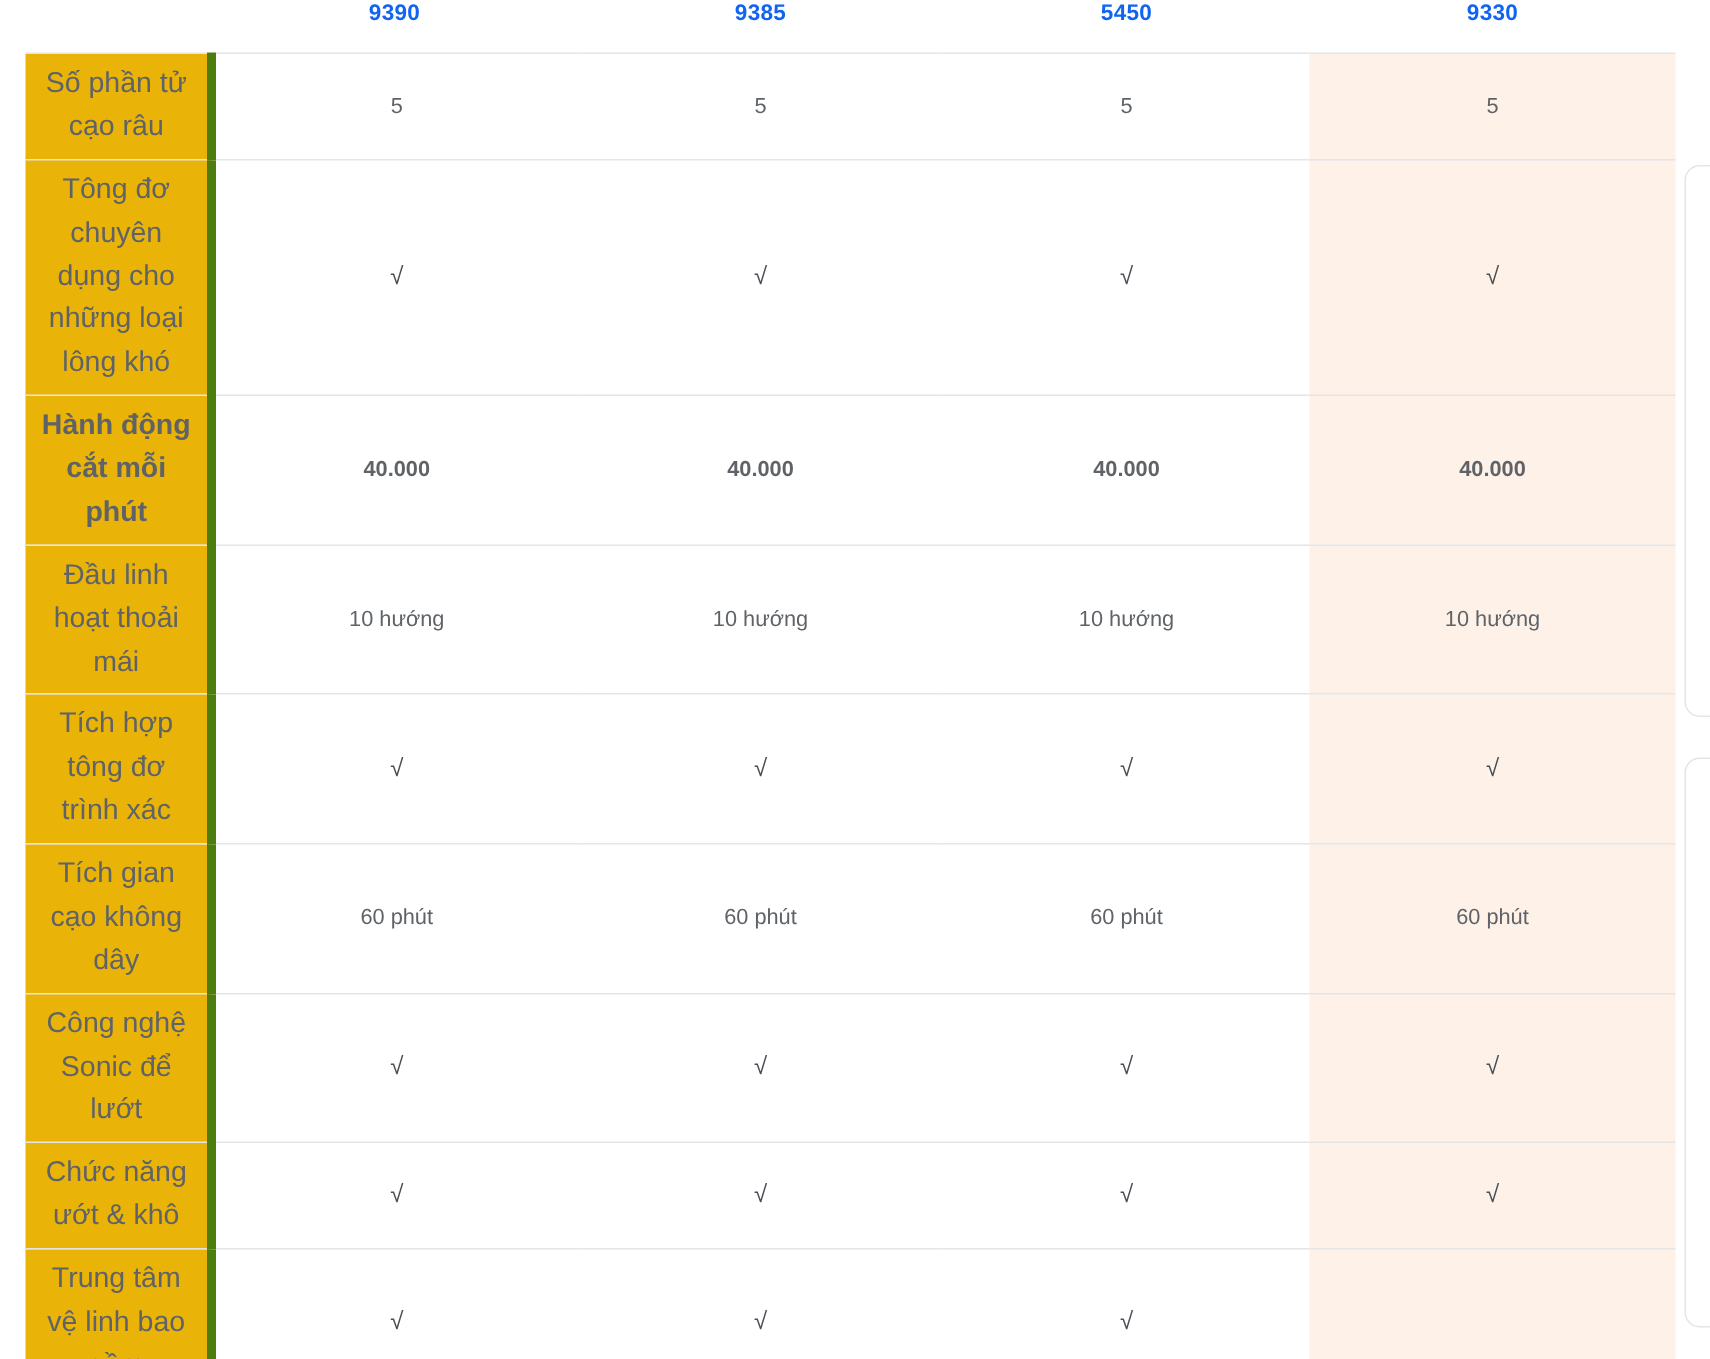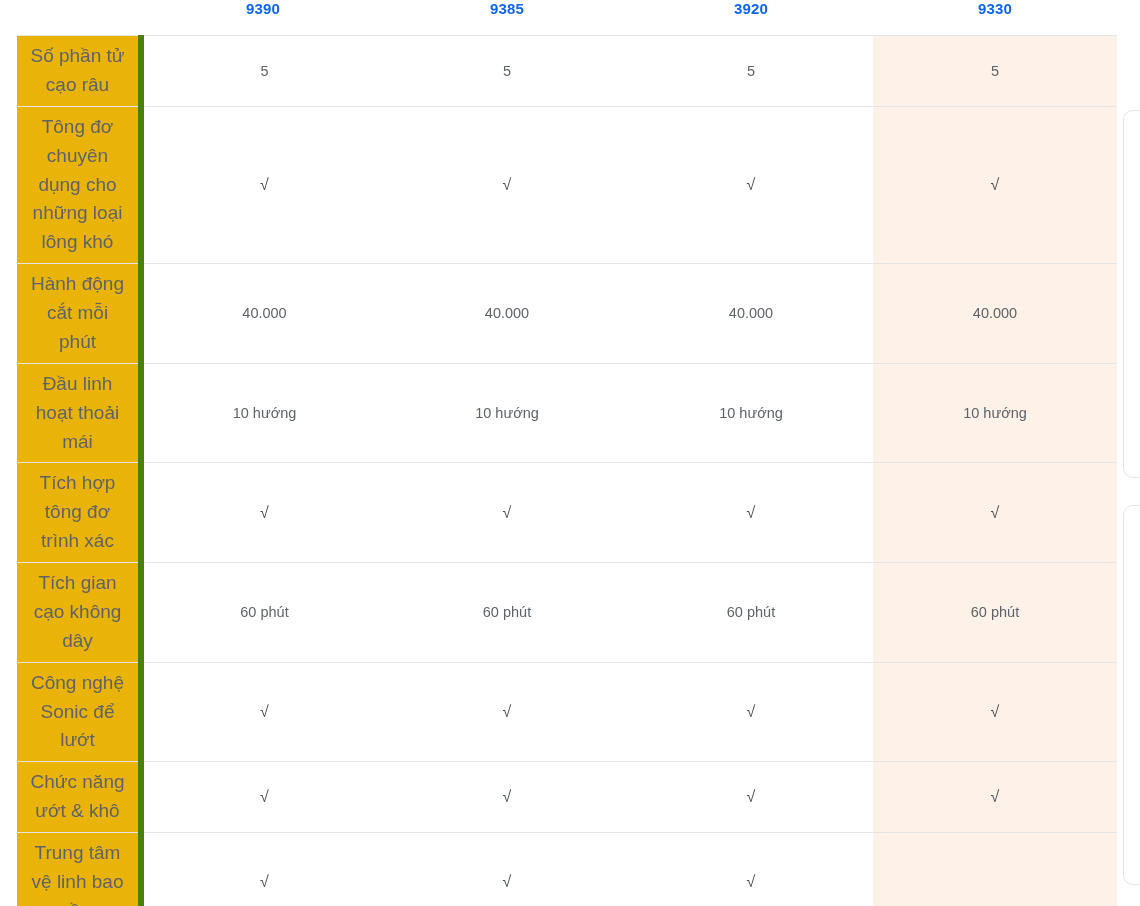--- a/index.html
+++ b/index.html
@@ -127,40 +127,40 @@
         <col class="c-mod">
         <col class="c-mod">
         <col class="c-mod">
         <col class="c-mod">
       </colgroup>
       <thead>
         <tr>
           <th class="feat-head"></th>
         <th>9390</th>
             <th>9385</th>
-            <th>3920</th>
+            <th>5450</th>
             <th class="hl">9330</th>
           </tr>
       </thead>
       <tbody>
           <tr style="height: 66px;">
             <td class="feat">Số phần tử cạo râu</td>
             <td><span class="val-text">5</span></td>
             <td><span class="val-text">5</span></td>
             <td><span class="val-text">5</span></td>
             <td class="hl"><span class="val-text">5</span></td>
           </tr>
           <tr style="height: 129px;">
             <td class="feat">Tông đơ chuyên dụng cho những loại lông khó</td>
             <td><span class="check">√</span></td>
             <td><span class="check">√</span></td>
             <td><span class="check">√</span></td>
             <td class="hl"><span class="check">√</span></td>
           </tr>
-          <tr style="height: 84px;">
+          <tr style="height: 84px; font-weight: bold;">
             <td class="feat">Hành động cắt mỗi phút</td>
             <td><span class="val-text">40.000</span></td>
             <td><span class="val-text">40.000</span></td>
             <td><span class="val-text">40.000</span></td>
             <td class="hl"><span class="val-text">40.000</span></td>
           </tr>
           <tr style="height: 85px;">
             <td class="feat">Đầu linh hoạt thoải mái</td>
             <td><span class="val-text">10 hướng</span></td>
             <td><span class="val-text">10 hướng</span></td>

